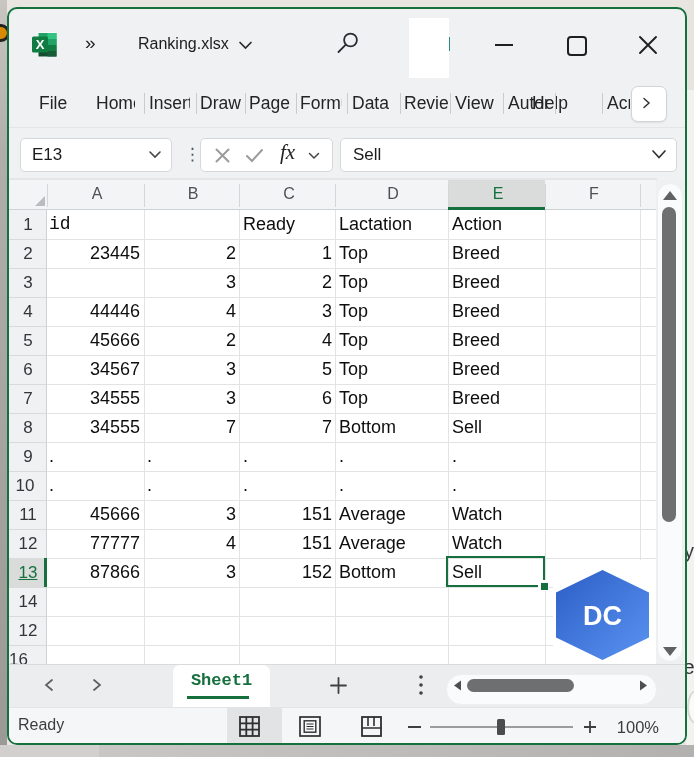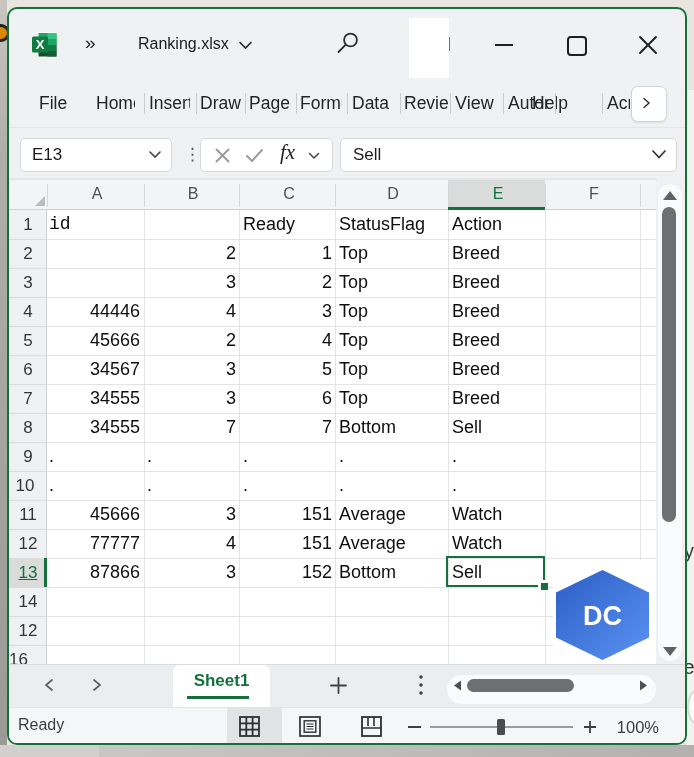--- a/index.html
+++ b/index.html
@@ -170,22 +170,23 @@
 <div class="abs" style="left:38px;top:433px;width:609px;height:1px;background:#e2e3e4;"></div>
 <div class="abs" style="left:38px;top:462px;width:609px;height:1px;background:#e2e3e4;"></div>
 <div class="abs" style="left:38px;top:491px;width:609px;height:1px;background:#e2e3e4;"></div>
 <div class="abs" style="left:38px;top:520px;width:609px;height:1px;background:#e2e3e4;"></div>
 <div class="abs" style="left:38px;top:549px;width:609px;height:1px;background:#e2e3e4;"></div>
 <div class="abs" style="left:38px;top:578px;width:609px;height:1px;background:#e2e3e4;"></div>
 <div class="abs" style="left:38px;top:607px;width:609px;height:1px;background:#e2e3e4;"></div>
 <div class="abs" style="left:38px;top:636px;width:609px;height:1px;background:#e2e3e4;"></div>
 <div class="abs" style="left:40px;top:201px;height:29px;line-height:29px;font-size:18px;color:#0e0e0e;font-family:Liberation Mono, monospace;">id</div>
 <div class="abs" style="left:234px;top:201px;height:29px;line-height:29px;font-size:18px;color:#0e0e0e;">Ready</div>
-<div class="abs" style="left:330px;top:201px;height:29px;line-height:29px;font-size:18px;color:#0e0e0e;">StatusFlag</div>
+<div class="abs" style="left:330px;top:201px;height:29px;line-height:29px;font-size:18px;color:#0e0e0e;">Lactation</div>
 <div class="abs" style="left:443px;top:201px;height:29px;line-height:29px;font-size:18px;color:#0e0e0e;">Action</div>
+<div class="abs" style="left:42px;width:89px;text-align:right;top:230px;height:29px;line-height:29px;font-size:18px;color:#0e0e0e;">23445</div>
 <div class="abs" style="left:138px;width:89px;text-align:right;top:230px;height:29px;line-height:29px;font-size:18px;color:#0e0e0e;">2</div>
 <div class="abs" style="left:234px;width:89px;text-align:right;top:230px;height:29px;line-height:29px;font-size:18px;color:#0e0e0e;">1</div>
 <div class="abs" style="left:330px;top:230px;height:29px;line-height:29px;font-size:18px;color:#0e0e0e;">Top</div>
 <div class="abs" style="left:443px;top:230px;height:29px;line-height:29px;font-size:18px;color:#0e0e0e;">Breed</div>
 <div class="abs" style="left:138px;width:89px;text-align:right;top:259px;height:29px;line-height:29px;font-size:18px;color:#0e0e0e;">3</div>
 <div class="abs" style="left:234px;width:89px;text-align:right;top:259px;height:29px;line-height:29px;font-size:18px;color:#0e0e0e;">2</div>
 <div class="abs" style="left:330px;top:259px;height:29px;line-height:29px;font-size:18px;color:#0e0e0e;">Top</div>
 <div class="abs" style="left:443px;top:259px;height:29px;line-height:29px;font-size:18px;color:#0e0e0e;">Breed</div>
 <div class="abs" style="left:42px;width:89px;text-align:right;top:288px;height:29px;line-height:29px;font-size:18px;color:#0e0e0e;">44446</div>
 <div class="abs" style="left:138px;width:89px;text-align:right;top:288px;height:29px;line-height:29px;font-size:18px;color:#0e0e0e;">4</div>
@@ -261,21 +262,21 @@
       <path d="M1 1 L15 1 L8 10 Z" fill="#5f6163"></path>
     </svg>
 <div class="abs" style="left:0;top:655px;width:676px;height:43px;background:#ebedee;border-top:1px solid #d8dadb;box-sizing:border-box;"></div>
 <svg class="abs" style="left:34px;top:669px;" width="12" height="14" viewBox="0 0 12 14">
  <path d="M9 2 L3 7 L9 12" stroke="#5c5e60" stroke-width="1.7" fill="none" stroke-linecap="round"></path>
     </svg>
 <svg class="abs" style="left:82px;top:669px;" width="12" height="14" viewBox="0 0 12 14">
  <path d="M3 2 L9 7 L3 12" stroke="#5c5e60" stroke-width="1.7" fill="none" stroke-linecap="round"></path>
     </svg>
 <div class="abs" style="left:164px;top:656px;width:97px;height:42px;background:#fff;border-radius:7px 7px 0 0;"></div>
-<div class="abs" style="left:164px;top:662px;width:97px;text-align:center;font-size:17px;font-weight:bold;color:#15703e;">Sheet1</div>
+<div class="abs" style="left:164px;top:662px;width:97px;text-align:center;font-size:17px;font-weight:bold;color:#15703e;font-family:Liberation Mono, monospace;">Sheet1</div>
 <div class="abs" style="left:178px;top:687px;width:62px;height:3px;background:#15703e;"></div>
 <svg class="abs" style="left:320px;top:667px;" width="19" height="19" viewBox="0 0 19 19">
  <path d="M9.5 2 L9.5 17 M2 9.5 L17 9.5" stroke="#3f4143" stroke-width="1.8" stroke-linecap="round"></path>
     </svg>
 <svg class="abs" style="left:409px;top:665px;" width="6" height="22" viewBox="0 0 6 22">
  <circle cx="3" cy="3" r="1.8" fill="#3f4143"></circle>
       <circle cx="3" cy="11" r="1.8" fill="#3f4143"></circle>
       <circle cx="3" cy="19" r="1.8" fill="#3f4143"></circle>
     </svg>
 <div class="abs" style="left:437px;top:665px;width:211px;height:31px;background:#fafbfc;border-radius:15px;border:1px solid #eceeef;box-sizing:border-box;"></div>

